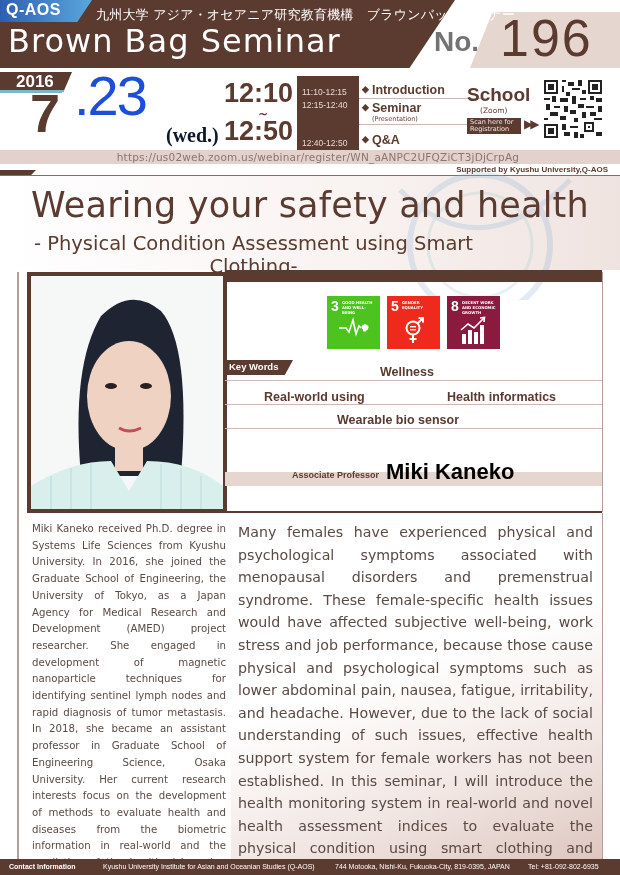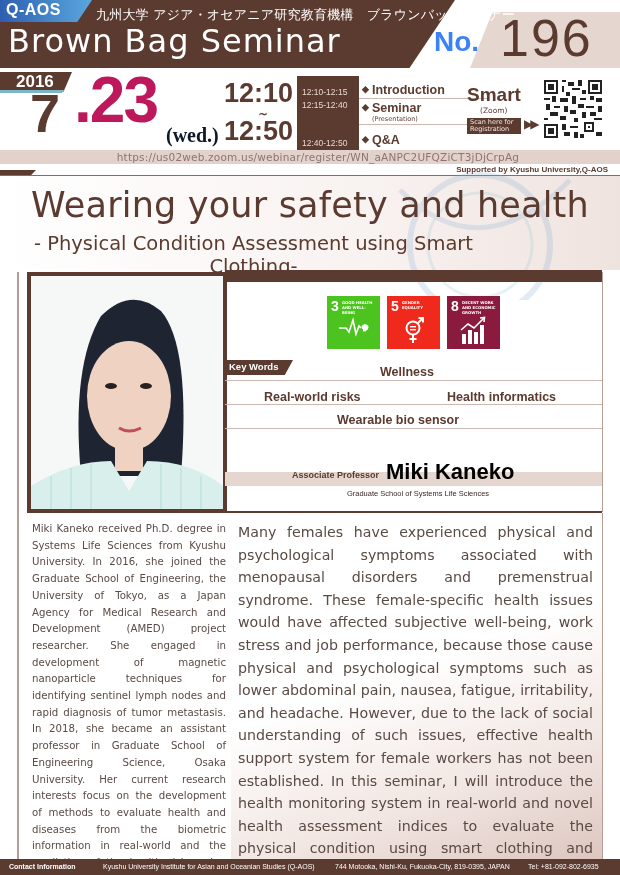--- a/index.html
+++ b/index.html
@@ -8,30 +8,30 @@
   .abs { position: absolute; }
   .hdr-brown { left: 0; top: 0; width: 455px; height: 68px; background: #5b3a2f;
     clip-path: polygon(0 0, 100% 0, 90% 100%, 0 100%); }
   .hdr-pink { left: 470px; top: 12px; width: 150px; height: 56px; background: #e6d6d0;
     clip-path: polygon(15% 0, 100% 0, 100% 100%, 0 100%); }
   .qaos-tab { left: 0; top: 0; width: 92px; height: 22px; background: linear-gradient(90deg,#2d5fb0,#5aa7de);
     clip-path: polygon(0 0, 100% 0, 84% 100%, 0 100%); }
   .qaos-text { left: 6px; top: 1px; font-family: "Liberation Sans", sans-serif; font-weight: bold; font-size: 16px; color: #fff; letter-spacing: 0.5px; }
   .jp-title { left: 96px; top: 6px; font-size: 13px; color: #fff; letter-spacing: 0.2px; }
   .main-title { left: 8px; top: 22px; font-family: "DejaVu Sans", sans-serif; font-size: 32px; color: #fff; letter-spacing: 1px; font-weight: 500; }
-  .no-label { left: 434px; top: 26px; font-family: "Liberation Sans", sans-serif; font-weight: bold; font-size: 28px; color: #3b82f6; }
+  .no-label { left: 434px; top: 26px; font-family: "Liberation Sans", sans-serif; font-weight: bold; font-size: 28px; color: #737373; }
   .no-number { left: 500px; top: 8px; font-family: "Liberation Sans", sans-serif; font-size: 52px; color: #5b3a2f; letter-spacing: 2px; }
 
   
   .year-box { left: 0; top: 72px; width: 72px; height: 20px; background: #5b3a2f;
     clip-path: polygon(0 0, 100% 0, 88% 100%, 0 100%); border-bottom: 2px solid #7bb6c9; }
   .year-underline { left: 0; top: 91px; width: 62px; height: 2px; background: #7bb6c9; }
   .year-text { left: 16px; top: 72px; font-family: "Liberation Sans", sans-serif; font-weight: bold; font-size: 17px; color: #fff; }
   .date-7 { left: 30px; top: 86px; font-family: "Liberation Sans", sans-serif; font-weight: bold; font-size: 54px; color: #5b3a2f; line-height: 1; }
-  .date-23 { left: 74px; top: 68px; font-family: "Liberation Sans", sans-serif; font-weight: bold; font-size: 64px; color: #be185d; line-height: 1; letter-spacing: -2px; }
+  .date-23 { left: 74px; top: 68px; font-family: "Liberation Sans", sans-serif; font-weight: normal; font-size: 56px; color: #1d4ed8; line-height: 1; letter-spacing: -2px; }
   .date-wday { left: 166px; top: 124px; font-family: Liberation Serif, serif; font-weight: bold; font-size: 20px; color: #0f172a; }
   .time-start { left: 224px; top: 78px; font-family: "Liberation Sans", sans-serif; font-weight: bold; font-size: 27px; color: #5b3a2f; }
   .time-tilde { left: 258px; top: 107px; font-size: 12px; font-weight: bold; color: #5b3a2f; }
   .time-end { left: 224px; top: 116px; font-family: "Liberation Sans", sans-serif; font-weight: bold; font-size: 27px; color: #5b3a2f; }
 
   .sched-col { left: 297px; top: 76px; width: 62px; height: 74px; background: #5b3a2f; }
   .sched-time { position: absolute; left: 5px; font-size: 8.5px; color: #e8d8d2; font-family: "Liberation Sans", sans-serif; }
   .sched-sep { left: 359px; width: 128px; height: 1px; background: #cbb8b0; }
   .sched-item { left: 362px; font-family: "Liberation Sans", sans-serif; font-weight: bold; color: #5b3a2f; }
   .diamond { display: inline-block; font-size: 9px; margin-right: 3px; vertical-align: 2px; }
@@ -107,39 +107,39 @@
 <div class="abs year-underline"></div>
 <div class="abs year-text">2016</div>
 <div class="abs date-7">7</div>
 <div class="abs date-23">.23</div>
 <div class="abs date-wday">(wed.)</div>
 <div class="abs time-start">12:10</div>
 <div class="abs time-tilde">~</div>
 <div class="abs time-end">12:50</div>
 
 <div class="abs sched-col">
-  <span class="sched-time" style="top:11px">12:10-12:15</span>
+  <span class="sched-time" style="top:11px">11:10-12:15</span>
   <span class="sched-time" style="top:24px">12:15-12:40</span>
   <span class="sched-time" style="top:62px">12:40-12:50</span>
 </div>
 <div class="abs sched-sep" style="top:98px"></div>
 <div class="abs sched-sep" style="top:124px"></div>
 
 <div class="abs sched-item" style="top:83px;font-size:12.5px">
   <span class="diamond">◆</span><span>Introduction</span>
 </div>
 <div class="abs sched-item" style="top:101px;font-size:12.5px">
   <span class="diamond">◆</span><span>Seminar</span>
 </div>
 <div class="abs" style="left:372px;top:115px;font-size:6.5px;color:#5b3a2f">(Presentation)</div>
 <div class="abs sched-item" style="top:133px;font-size:12.5px">
   <span class="diamond">◆</span><span>Q&amp;A</span>
 </div>
 
-<div class="abs online">Smart</div>
+<div class="abs online">School</div>
 <div class="abs zoom-lbl">(Zoom)</div>
 <div class="abs scan-box">Scan here for Registration</div>
 <div class="abs scan-arrows">▶▶</div>
 <svg class="abs qr" viewBox="0 0 29 29" shape-rendering="crispEdges">
   <rect width="29" height="29" fill="#fff"></rect>
   <g fill="#222">
     <rect x="0" y="0" width="7" height="7"></rect>
       <rect x="1" y="1" width="5" height="5" fill="#fff"></rect>
       <rect x="2" y="2" width="3" height="3"></rect>
     <rect x="22" y="0" width="7" height="7"></rect>
@@ -263,31 +263,30 @@
       <rect x="21" y="9" width="4" height="19" fill="#fff"></rect>
     <polyline points="2,14 9,8 15,12 25,2" fill="none" stroke="#fff" stroke-width="1.6"></polyline>
     <polyline points="21,2 25.5,1.5 25,6" fill="none" stroke="#fff" stroke-width="1.6"></polyline>
   </svg>
 </div>
 
 <div class="abs kw-tag"></div>
 <div class="abs kw-tag-text">Key Words</div>
 <div class="abs kw" style="left:380px;top:365px">Wellness</div>
 <div class="abs kw-line" style="top:380px"></div>
-<div class="abs kw" style="left:264px;top:390px">Real-world risks</div>
+<div class="abs kw" style="left:264px;top:390px">Real-world using</div>
 <div class="abs kw" style="left:447px;top:390px">Health informatics</div>
 <div class="abs kw-line" style="top:404px"></div>
 <div class="abs kw" style="left:337px;top:413px">Wearable bio sensor</div>
 <div class="abs kw-line" style="top:428px"></div>
 
 <div class="abs name-band"></div>
 <div class="abs name-title">Associate Professor</div>
 <div class="abs name-main">Miki Kaneko</div>
 <div class="abs affil">
-  <div>Graduate School of Systems Life Sciences</div>
 </div>
 <div class="abs rule-mid"></div>
 
 <div class="abs bio">Miki Kaneko received Ph.D. degree in Systems Life Sciences from Kyushu University. In 2016, she joined the Graduate School of Engineering, the University of Tokyo, as a Japan Agency for Medical Research and Development (AMED) project researcher. She engaged in development of magnetic nanoparticle techniques for identifying sentinel lymph nodes and rapid diagnosis of tumor metastasis. In 2018, she became an assistant professor in Graduate School of Engineering Science, Osaka University. Her current research interests focus on the development of methods to evaluate health and diseases from the biometric information in real-world and the prediction of the health risks using wearable devices.</div>
 <div class="abs abstract-bg"></div>
 <div class="abs right-border-low"></div>
 <div class="abs abstract">Many females have experienced physical and psychological symptoms associated with menopausal disorders and premenstrual syndrome. These female-specific health issues would have affected subjective well-being, work stress and job performance, because those cause physical and psychological symptoms such as lower abdominal pain, nausea, fatigue, irritability, and headache. However, due to the lack of social understanding of such issues, effective health support system for female workers has not been established. In this seminar, I will introduce the health monitoring system in real-world and novel health assessment indices to evaluate the physical condition using smart clothing and biosensors.</div>
 
 <div class="abs footer">
   <span style="left:9px;font-weight:bold">Contact Information</span>

